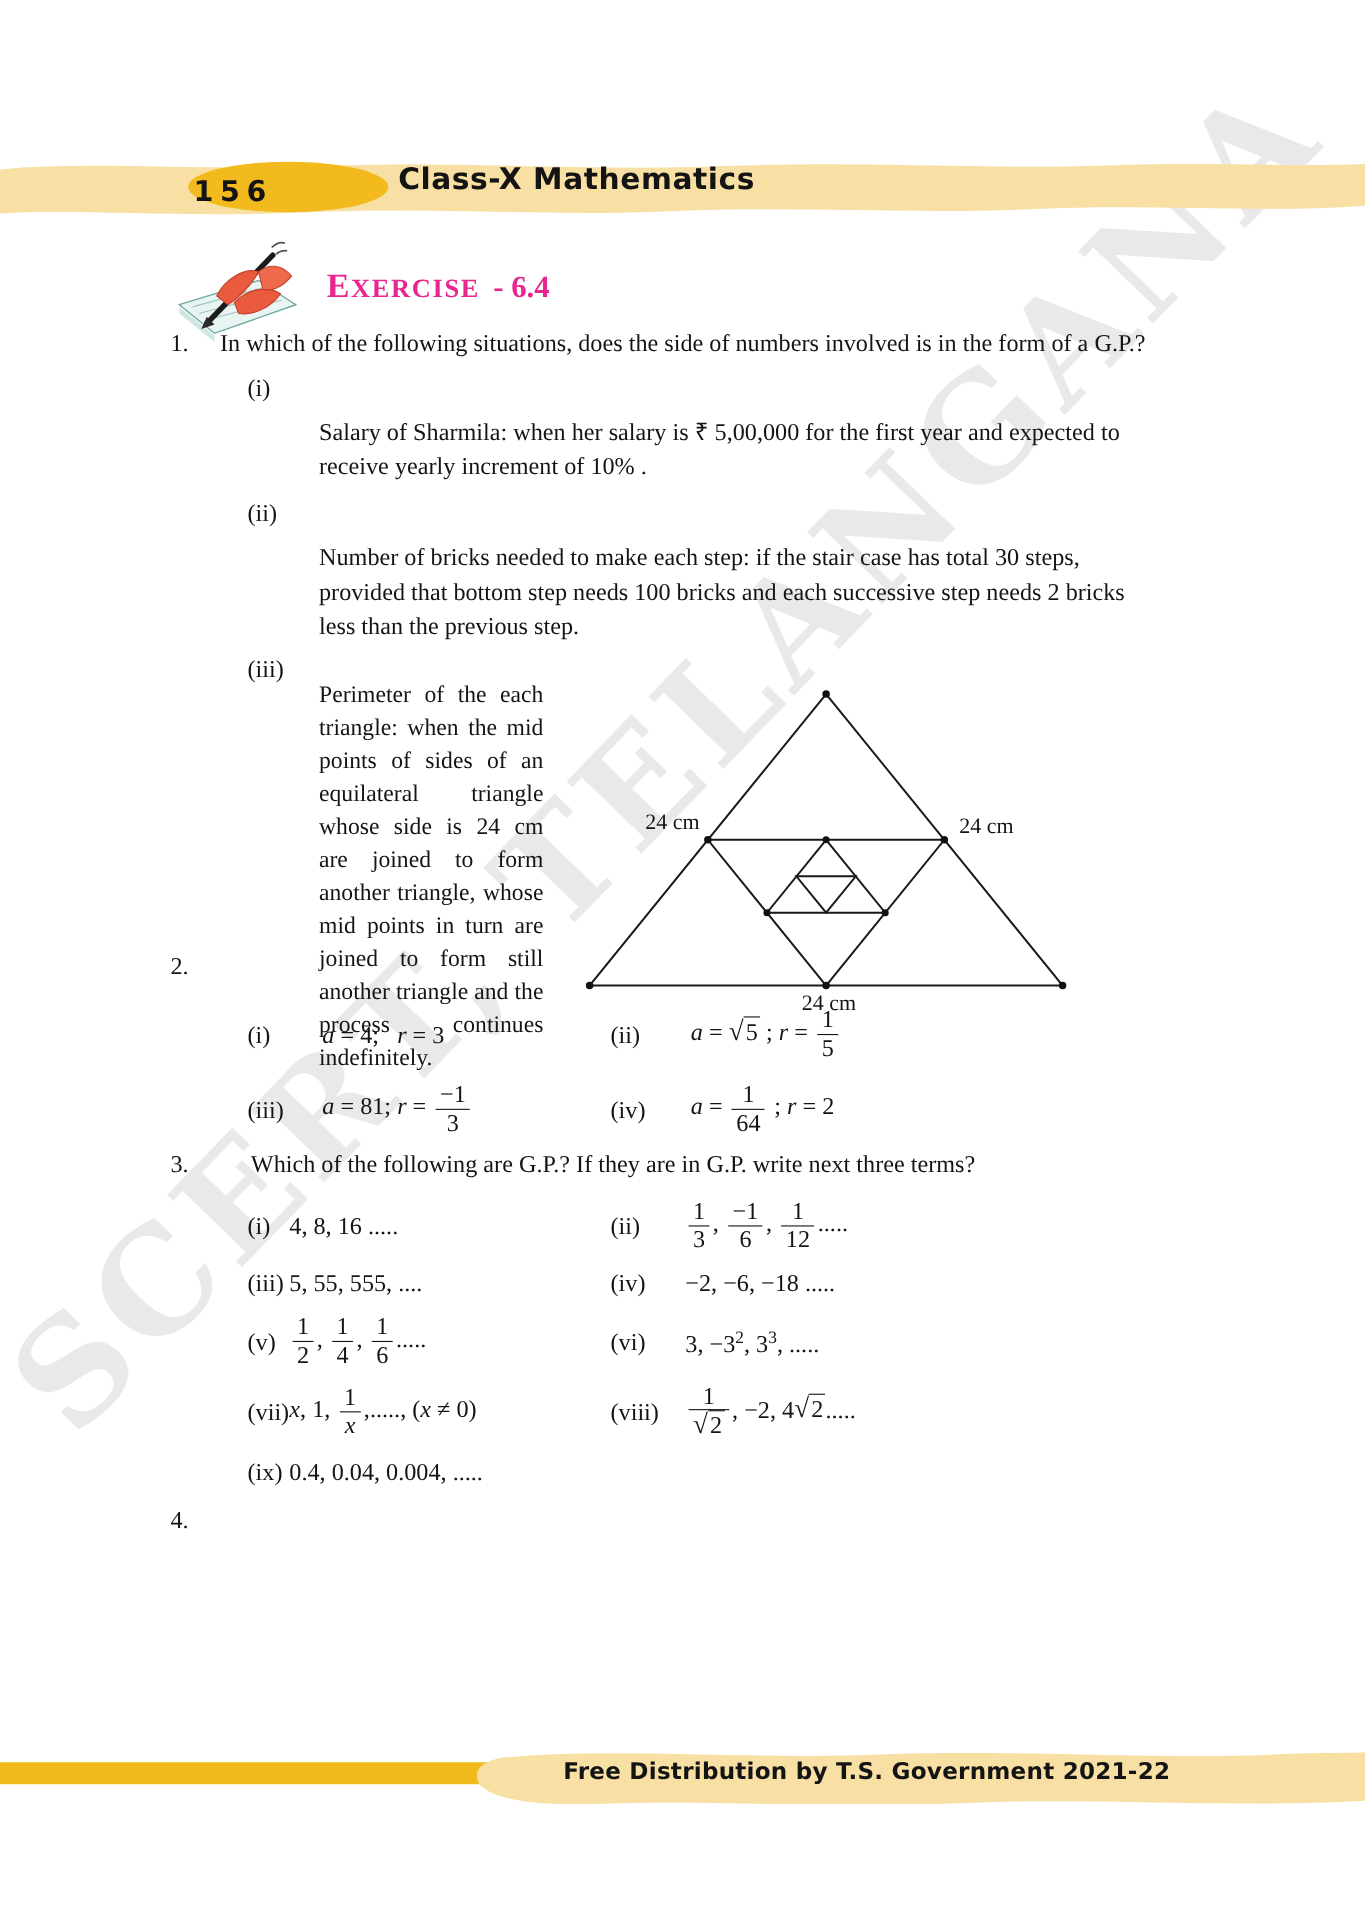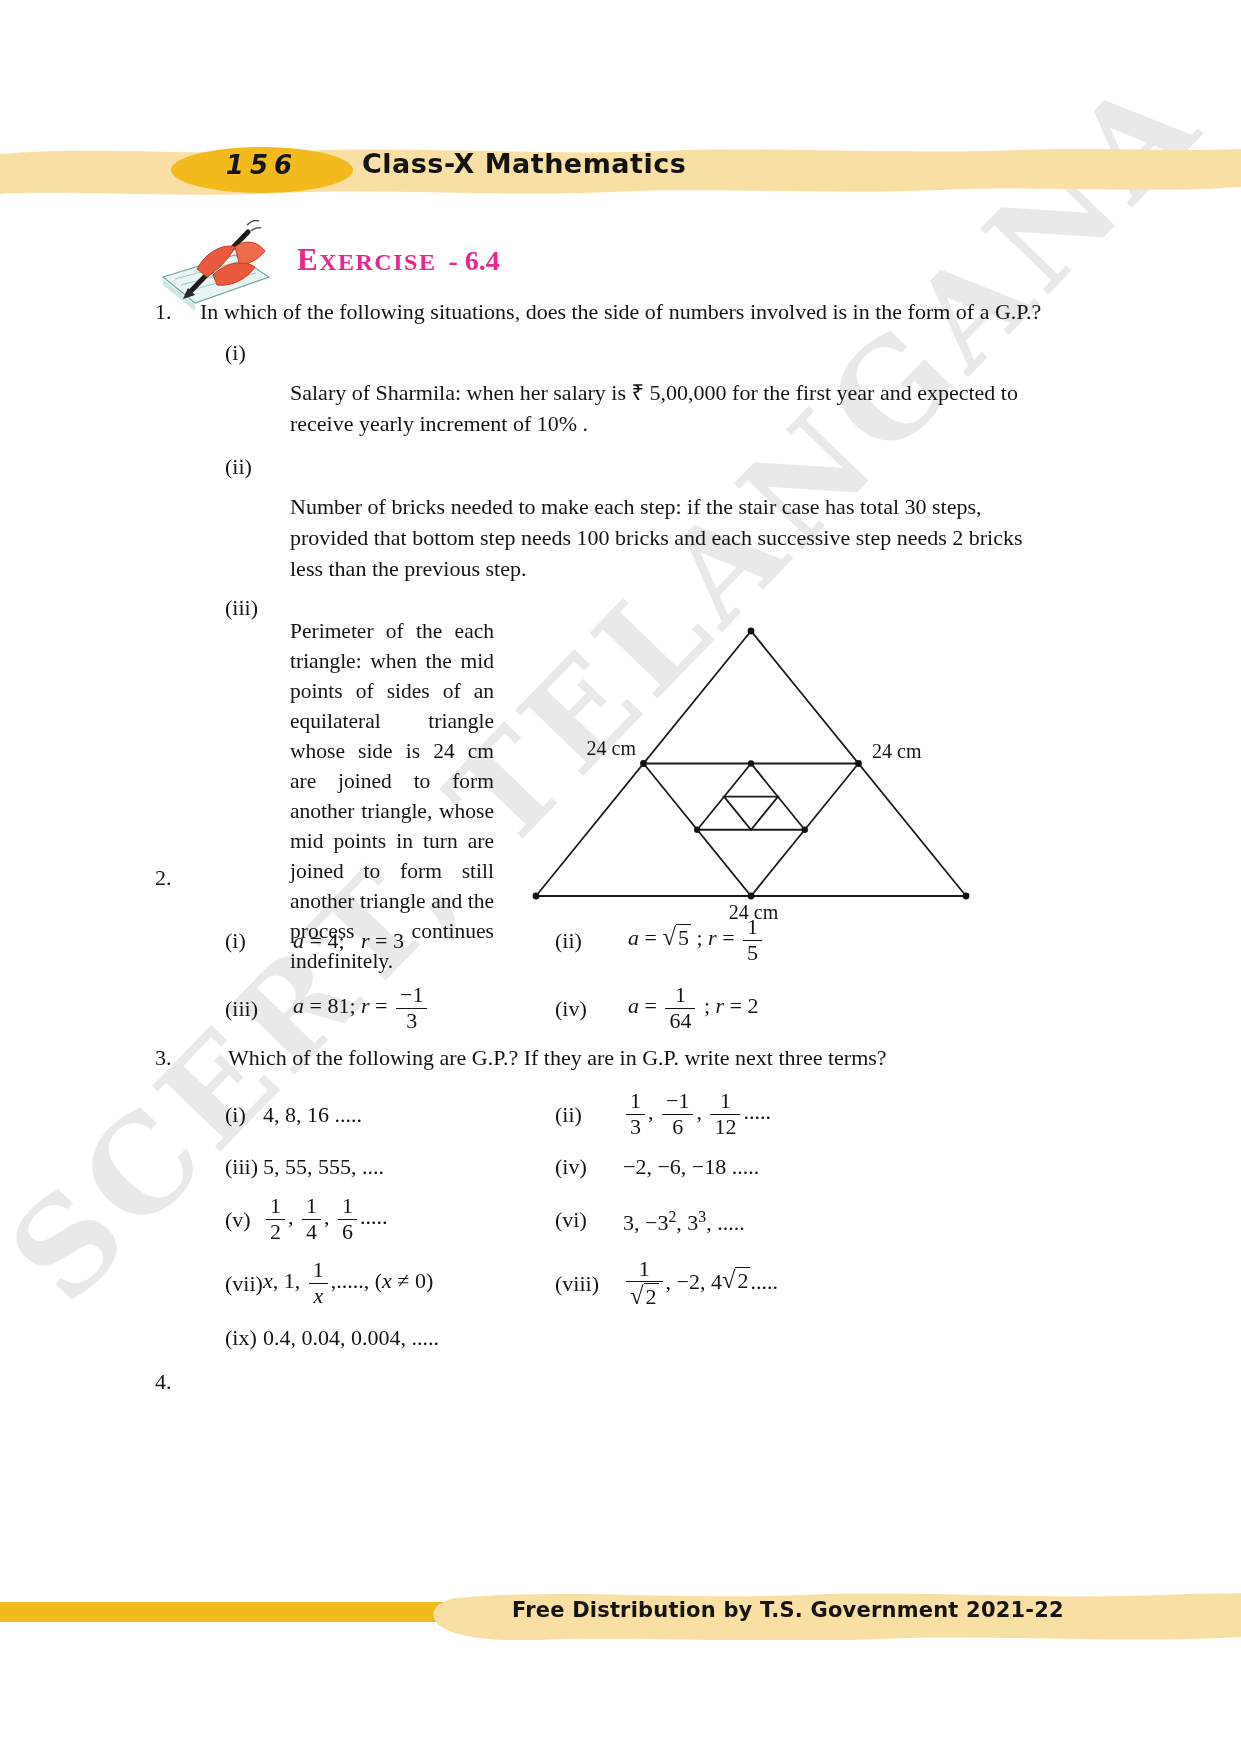--- a/index.html
+++ b/index.html
@@ -5,22 +5,22 @@
   html,body{margin:0;padding:0;background:#ffffff;}
   .page{position:relative;width:1241px;height:1754px;background:#fff;overflow:hidden;
         font-family:"Liberation Serif",serif;color:#141414;}
   
   .watermark{position:absolute;left:-20px;top:1225px;transform:rotate(-46deg);transform-origin:0 0;
              font-family:"DejaVu Serif",serif;font-weight:bold;font-size:130px;letter-spacing:8px;
              color:rgba(0,0,0,0.085);white-space:nowrap;z-index:0;}
   .layer{position:relative;z-index:1;}
   
   .top-band-svg{position:absolute;left:0;top:138px;}
-  .page-num{position:absolute;left:176px;top:150px;width:172px;text-align:center;
-            font-family:"DejaVu Sans",sans-serif;font-weight:bold;font-size:26px;letter-spacing:6px;font-style:italic;}
+  .page-num{position:absolute;left:176px;top:160px;width:172px;
+            font-family:"DejaVu Sans",sans-serif;font-weight:bold;font-size:26px;letter-spacing:6px;}
   .book-title{position:absolute;left:362px;top:148px;
             font-family:"DejaVu Sans",sans-serif;font-weight:bold;font-size:27px;letter-spacing:0.5px;}
   
   .ex-block{position:absolute;left:155px;top:210px;height:110px;}
   .ex-icon{position:absolute;left:0;top:5px;}
   .ex-title{position:absolute;left:142px;top:32px;color:#E9258F;
             font-family:Liberation Serif, serif;font-weight:bold;white-space:nowrap;}
   .ex-word{display:inline-block;font-size:24px;letter-spacing:1.5px;}
   .ex-word::first-letter{font-size:31px;}
   .ex-suffix{display:inline-block;font-size:28px;margin-left:8px;}

